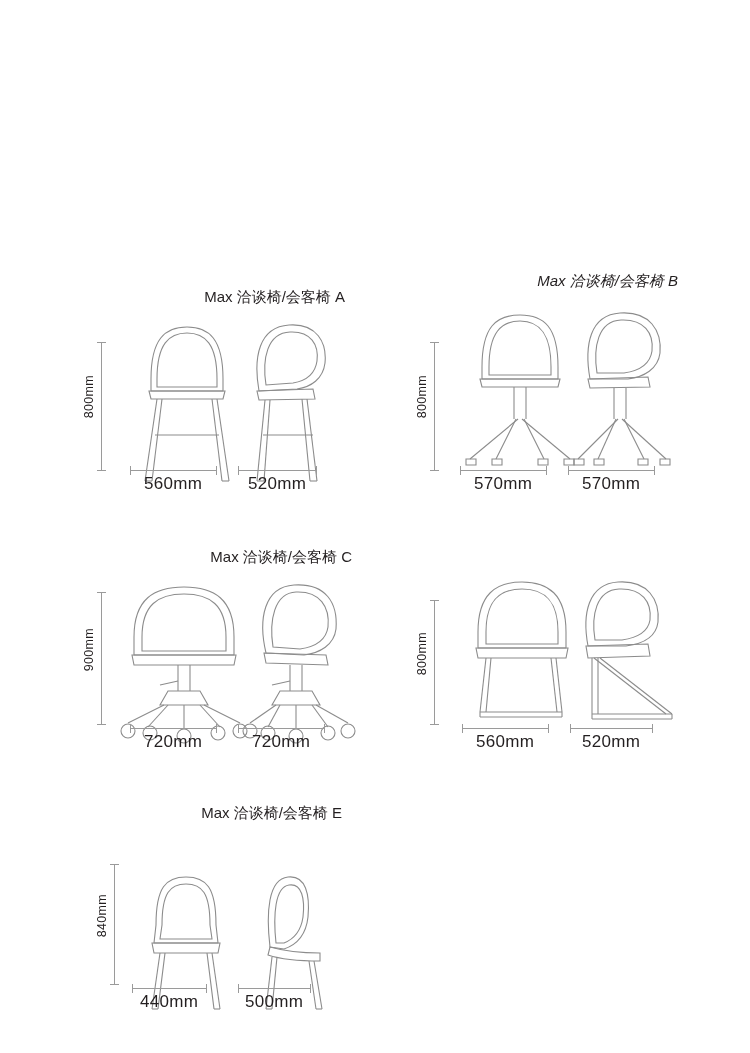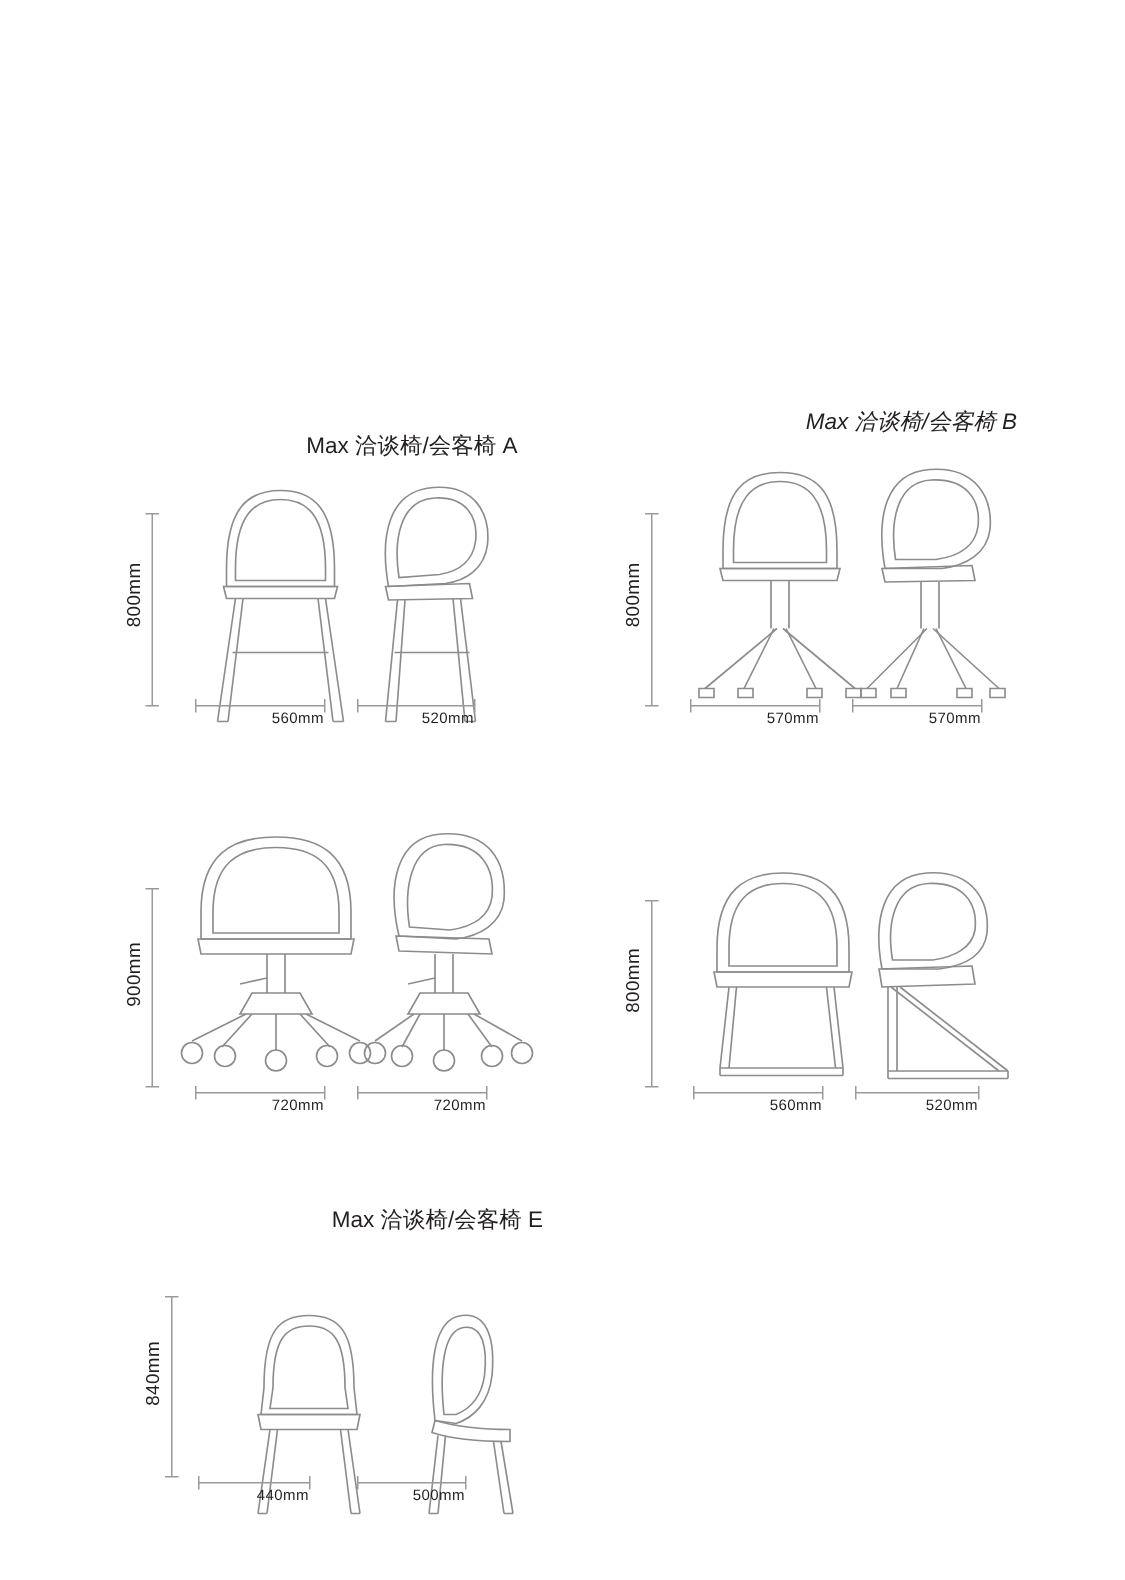--- a/index.html
+++ b/index.html
@@ -59,23 +59,23 @@
   .dim-h {
     position: absolute;
     font-size: 12.5px;
     color: #231f20;
     writing-mode: vertical-rl;
     transform: rotate(180deg);
     letter-spacing: 0.3px;
   }
   .dim-w {
     position: absolute;
-    font-size: 10px;
+    font-size: 17px;
     color: #231f20;
-    text-align: right;
+    text-align: center;
     letter-spacing: 0.3px;
   }
 
   
   .vline {
     position: absolute;
     width: 1px;
     background: #9a9a9a;
   }
   .hline {
@@ -205,20 +205,21 @@
 <div class="tick" style="left:460px; top:466px; width:1px; height:9px;"></div>
 <div class="tick" style="left:546px; top:466px; width:1px; height:9px;"></div>
 <div class="dim-w" style="left:460px; top:474px; width:86px;">570mm</div>
 
 <div class="hline" style="left:568px; top:470px; width:86px;"></div>
 <div class="tick" style="left:568px; top:466px; width:1px; height:9px;"></div>
 <div class="tick" style="left:654px; top:466px; width:1px; height:9px;"></div>
 <div class="dim-w" style="left:568px; top:474px; width:86px;">570mm</div>
 
 <div class="group" style="left:112px; top:548px;">
+  <div class="group-title">Max 洽谈椅/会客椅 C</div>
   <div class="views" style="width:240px; height:190px;">
 
     <div class="view" style="left:4px; top:4px;">
       <svg class="chair-svg" width="136" height="172" viewBox="0 0 136 172" fill="none" stroke="#8c8c8c" stroke-width="1.1">
 
         <path d="M18 56 C18 18, 38 6, 68 6 C98 6, 118 18, 118 56 L118 74 L18 74 Z"></path>
         <path d="M26 56 C26 24, 42 13, 68 13 C94 13, 110 24, 110 56 L110 70 L26 70 Z"></path>
         <path d="M16 74 L120 74 L118 84 L18 84 Z"></path>
 
         <path d="M62 84 L62 110"></path>
@@ -327,21 +328,21 @@
 <div class="hline" style="left:462px; top:728px; width:86px;"></div>
 <div class="tick" style="left:462px; top:724px; width:1px; height:9px;"></div>
 <div class="tick" style="left:548px; top:724px; width:1px; height:9px;"></div>
 <div class="dim-w" style="left:462px; top:732px; width:86px;">560mm</div>
 
 <div class="hline" style="left:570px; top:728px; width:82px;"></div>
 <div class="tick" style="left:570px; top:724px; width:1px; height:9px;"></div>
 <div class="tick" style="left:652px; top:724px; width:1px; height:9px;"></div>
 <div class="dim-w" style="left:570px; top:732px; width:82px;">520mm</div>
 
-<div class="group" style="left:112px; top:804px;margin-left:20px;">
+<div class="group" style="left:112px; top:804px;">
   <div class="group-title">Max 洽谈椅/会客椅 E</div>
   <div class="views" style="width:230px; height:190px;">
 
     <div class="view" style="left:14px; top:40px;">
       <svg class="chair-svg" width="120" height="146" viewBox="0 0 120 146" fill="none" stroke="#8c8c8c" stroke-width="1.1">
         <path d="M30 52 C30 14, 40 4, 60 4 C80 4, 90 14, 90 52 L92 70 L28 70 Z"></path>
         <path d="M36 52 C36 20, 44 11, 60 11 C76 11, 84 20, 84 52 L86 66 L34 66 Z"></path>
         <path d="M26 70 L94 70 L92 80 L28 80 Z"></path>
         <path d="M34 80 L26 136"></path>
         <path d="M39 80 L32 136"></path>

